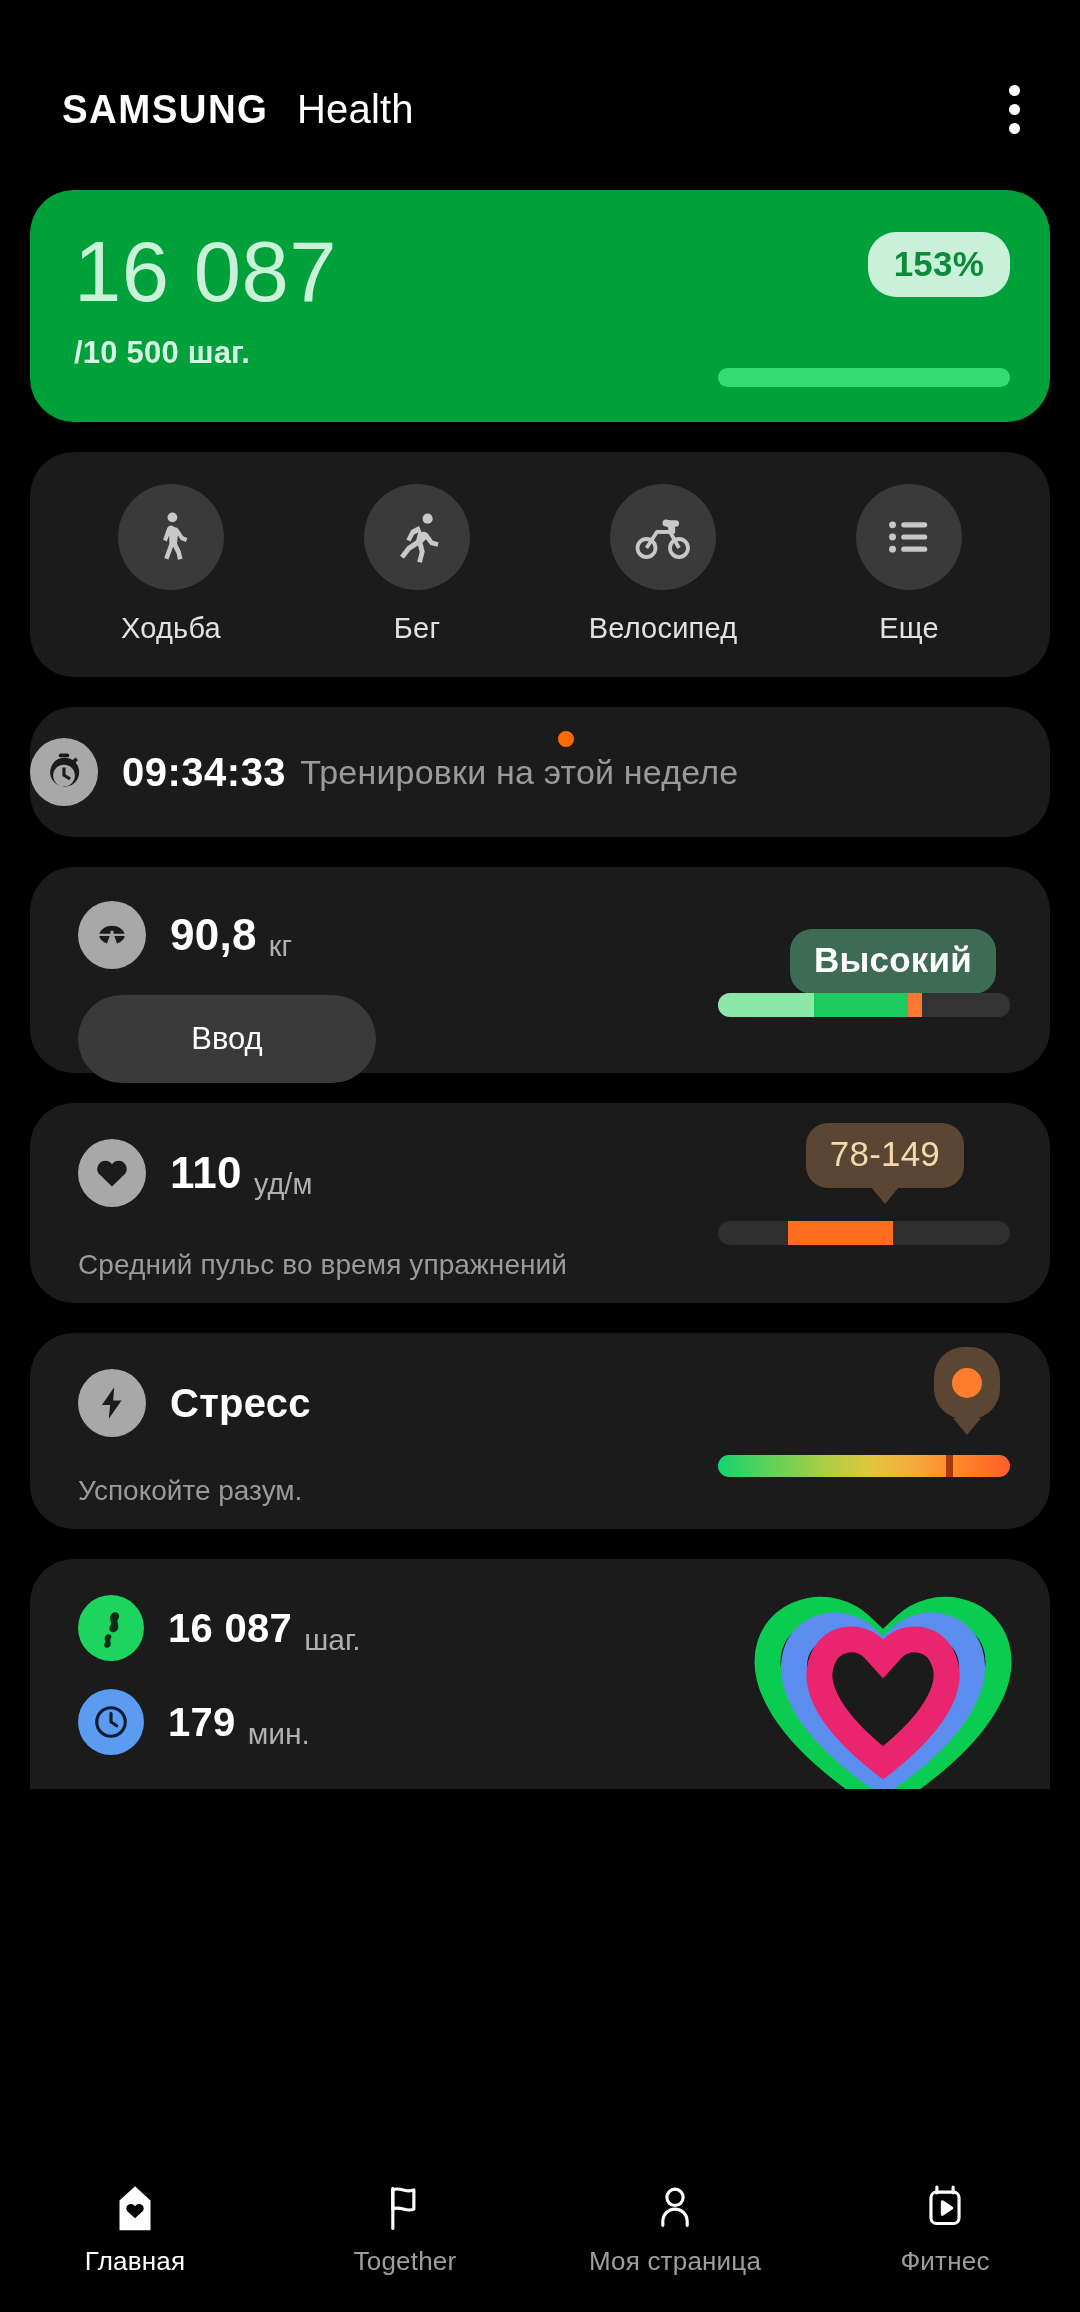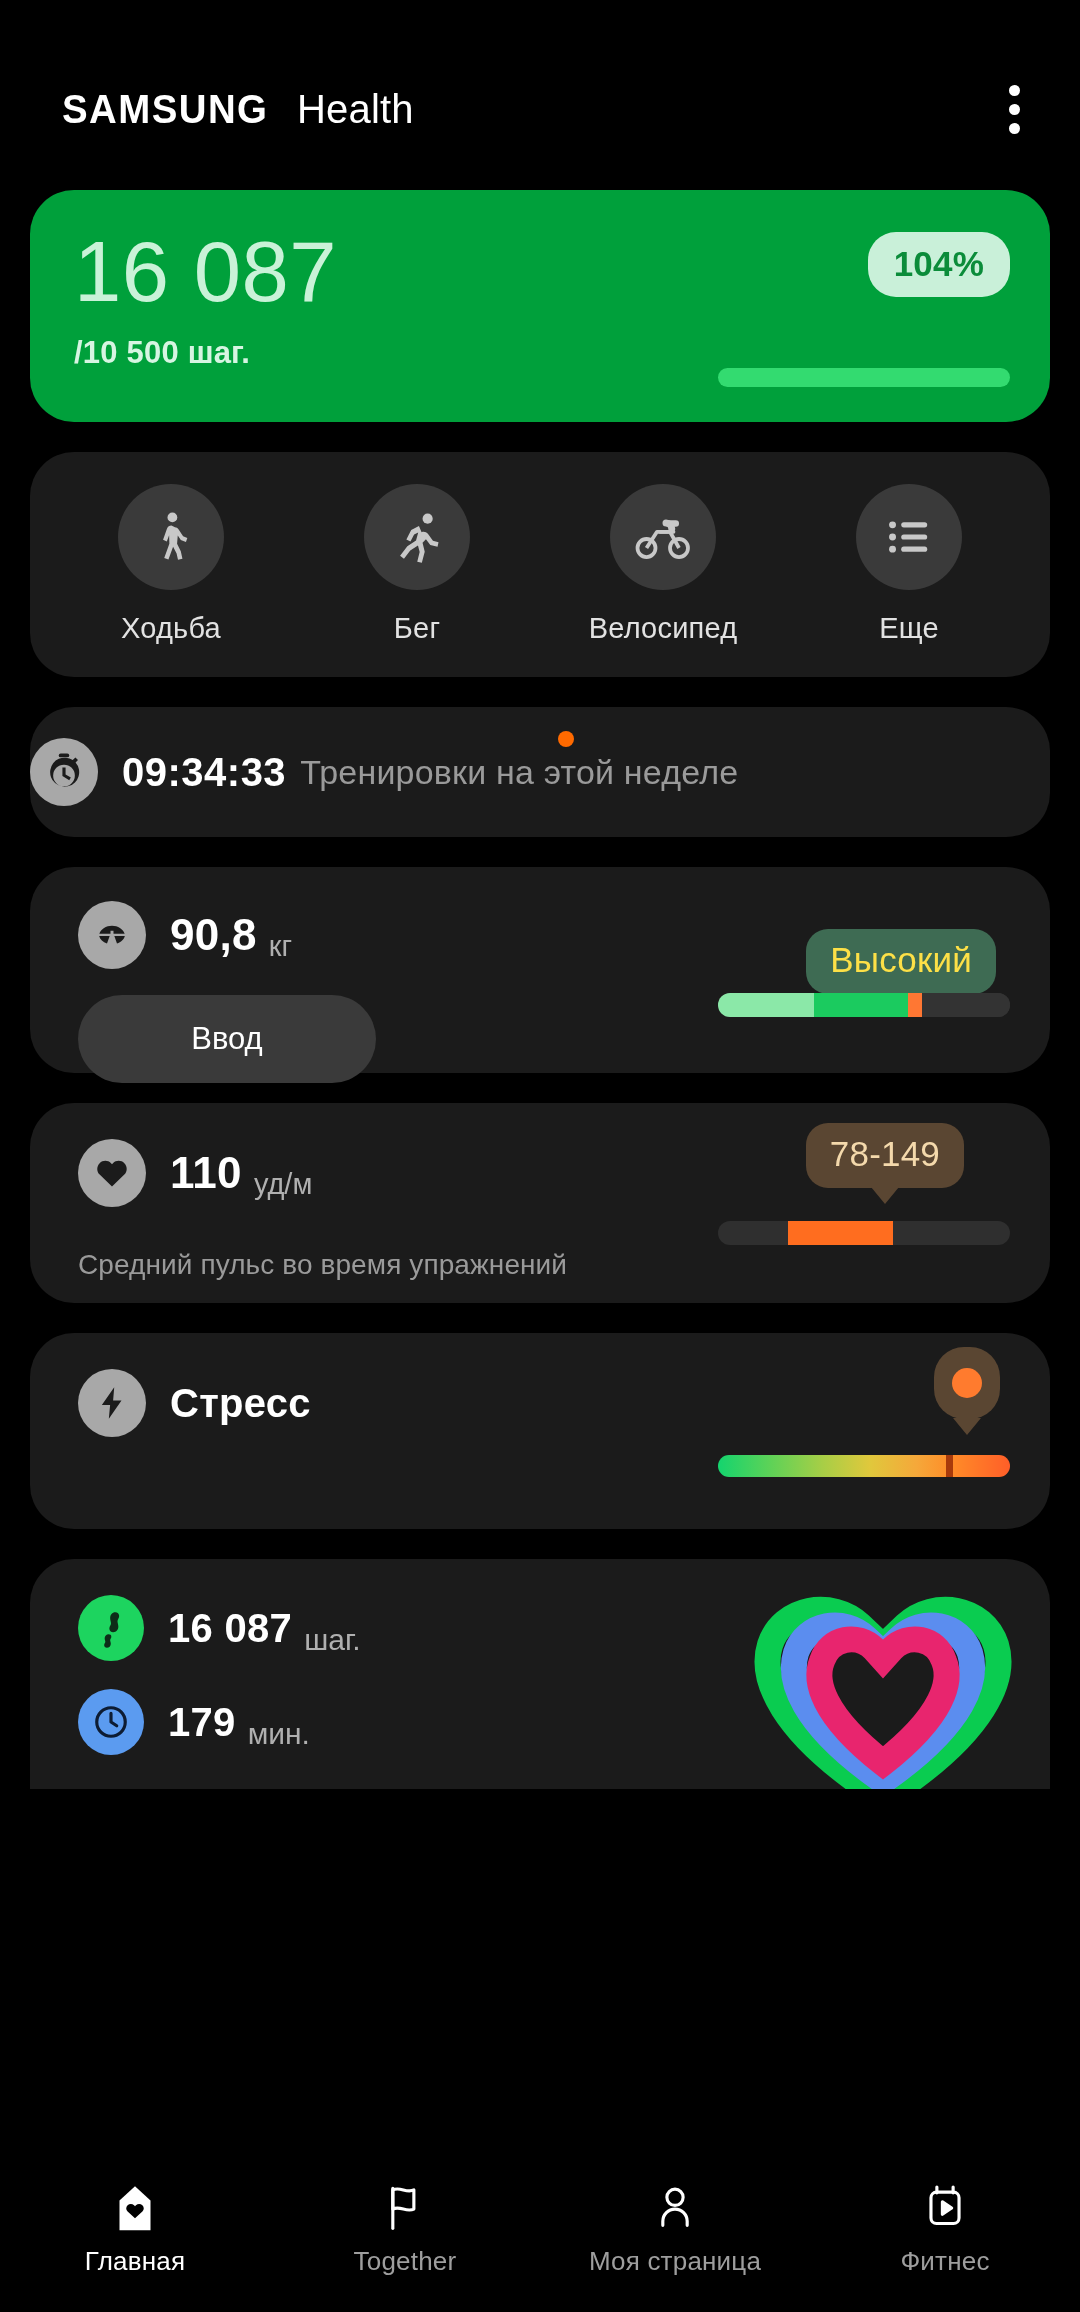--- a/index.html
+++ b/index.html
@@ -242,23 +242,24 @@
     position: absolute;
     bottom: -16px;
     left: 50%;
     margin-left: -14px;
     width: 0; height: 0;
     border-left: 14px solid transparent;
     border-right: 14px solid transparent;
   }
   .tt-weight {
     background: #3E6B53;
-    color: #fde047;
+    color: #ffffff;
     right: 54px;
     top: 62px;
+    font-weight: bold;
   }
   .tt-weight::after { border-top: 17px solid #3E6B53; }
 
   .seg-bar {
     position: absolute;
     right: 40px;
     top: 126px;
     width: 292px;
     height: 24px;
     border-radius: 12px;
@@ -440,21 +441,21 @@
         <span></span>
         <span></span>
     </div>
   </div>
 
   <div class="content">
 
     <div class="steps-card">
       <div class="steps-count">16 087</div>
       <div class="steps-goal">/10 500 шаг.</div>
-      <div class="pct-badge">104%</div>
+      <div class="pct-badge">153%</div>
       <div class="steps-bar"></div>
     </div>
 
     <div class="card acts-card">
       <div class="act">
         <div class="act-circle">
           <svg width="56" height="56" viewBox="0 0 24 24" fill="#c8c8c8">
             <circle cx="12.6" cy="3.6" r="2.1"></circle>
             <path d="M12.2 7.1c-.9 0-1.6.5-1.9 1.3L8.6 13.2l1.6.7 1-2.6.1 3.6-2.2 6.1 1.8.6 2-5.4 1.5 2.9.6 2.6 1.9-.4-.7-3.2-1.6-3.2.3-3.5 1.3 1.9 2.2.8.6-1.7-1.8-.7-2-3c-.3-.5-.9-.9-1.5-.9z"></path>
           </svg>
@@ -551,20 +552,21 @@
 
     <div class="card stress-card">
       <div class="metric-row">
         <div class="grey-circle">
           <svg width="38" height="38" viewBox="0 0 24 24" fill="#1b1b1b">
             <path d="M13.4 2 5.6 13.2h5.2L10 22l8-11.6h-5.3z"></path>
           </svg>
         </div>
         <div class="stress-title">Стресс</div>
       </div>
+      <div class="stress-caption">Успокойте разум.</div>
       <div class="tooltip tt-stress">
         <div class="pin"></div>
       </div>
       <div class="stress-bar">
         <div class="stress-marker" style="left:78%"></div>
       </div>
     </div>
 
     <div class="card summary-card">
       <div class="sum-row">

